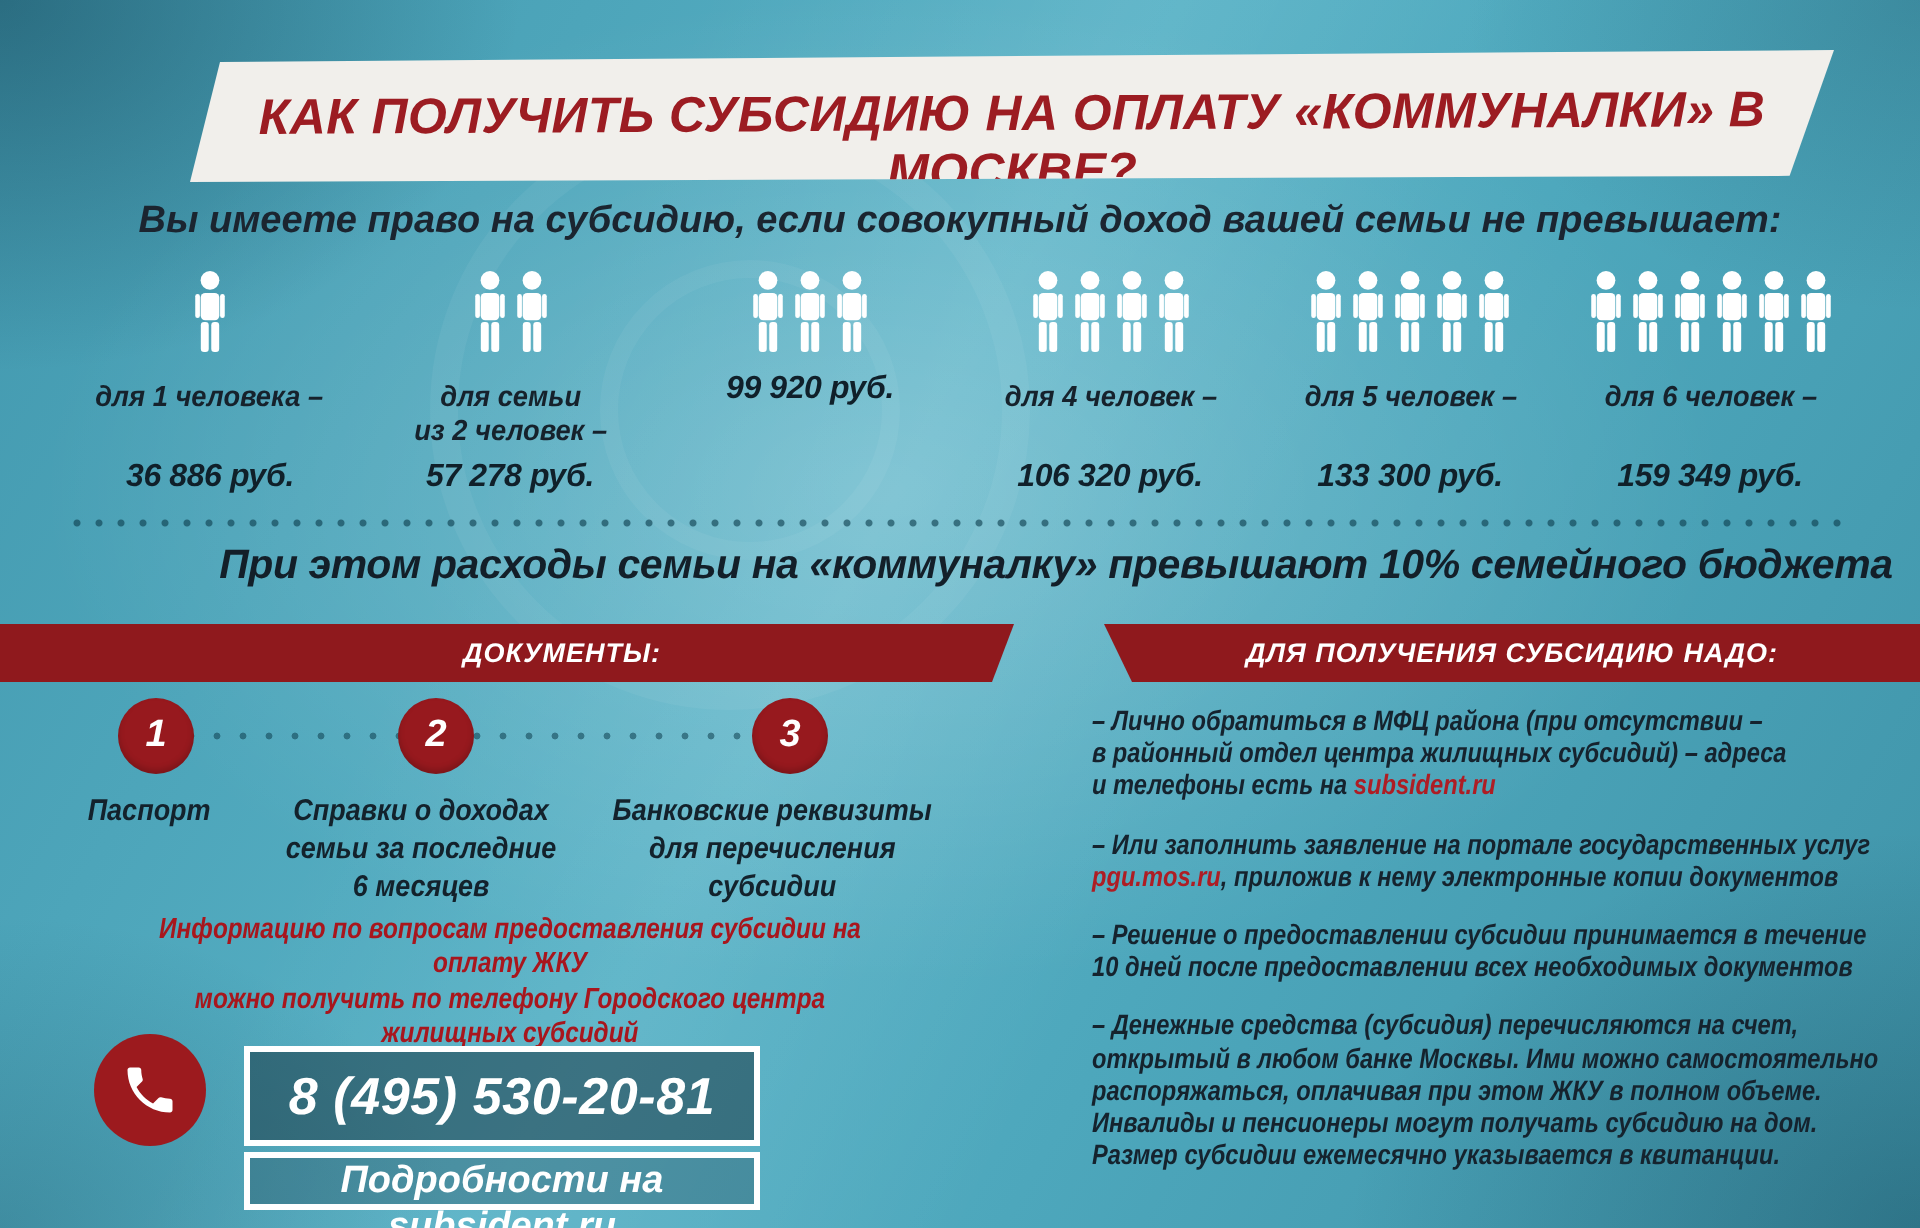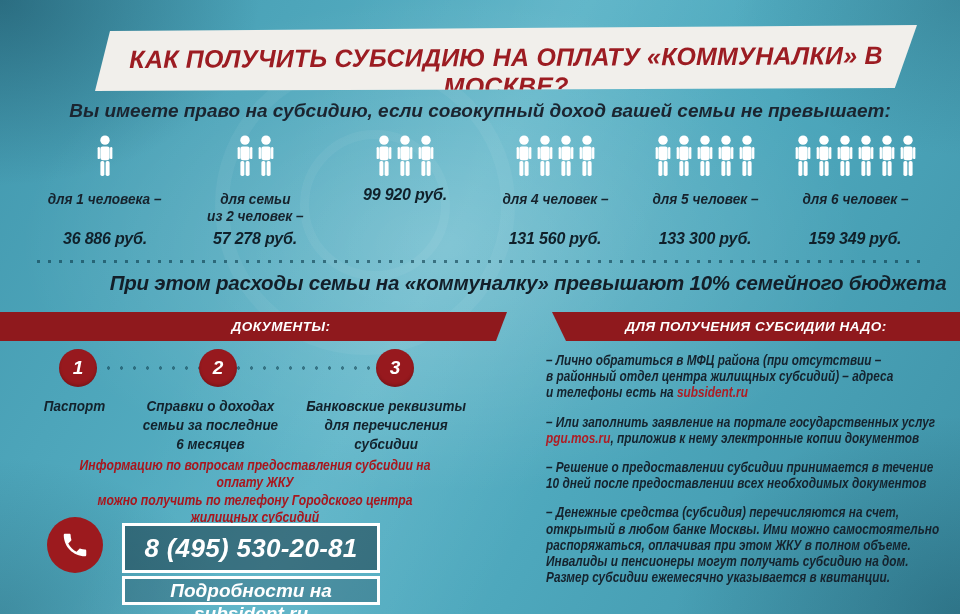--- a/index.html
+++ b/index.html
@@ -235,21 +235,21 @@
             <rect x="4.8" y="12.4" width="10.4" height="15.2" rx="2.6" fill="#fff"></rect>
             <rect x="1.8" y="13" width="2.6" height="13.4" rx="1.3" fill="#fff"></rect>
             <rect x="15.6" y="13" width="2.6" height="13.4" rx="1.3" fill="#fff"></rect>
             <rect x="4.9" y="28.6" width="4.4" height="16.6" rx="1.8" fill="#fff"></rect>
             <rect x="10.7" y="28.6" width="4.4" height="16.6" rx="1.8" fill="#fff"></rect>
           </svg>
         </div>
     <div class="inc-label-wrap">
       <div class="inc-label">для 4 человек –</div>
     </div>
-    <div class="inc-amount">131 560 руб.</div>
+    <div class="inc-amount">106 320 руб.</div>
   </div>
 
   <div class="income-col">
     <div class="persons">
           <svg viewBox="0 0 20 46" width="18" height="54" aria-hidden="true">
             <circle cx="10" cy="5.4" r="5.2" fill="#fff"></circle>
             <rect x="4.8" y="12.4" width="10.4" height="15.2" rx="2.6" fill="#fff"></rect>
             <rect x="1.8" y="13" width="2.6" height="13.4" rx="1.3" fill="#fff"></rect>
             <rect x="15.6" y="13" width="2.6" height="13.4" rx="1.3" fill="#fff"></rect>
             <rect x="4.9" y="28.6" width="4.4" height="16.6" rx="1.8" fill="#fff"></rect>
@@ -350,21 +350,21 @@
     </div>
     <div class="inc-amount">159 349 руб.</div>
   </div>
 </div>
 
   <div class="dots-sep"></div>
 
   <div class="statement">При этом расходы семьи на «коммуналку» превышают 10% семейного бюджета</div>
 
   <div class="band band-left">ДОКУМЕНТЫ:</div>
-  <div class="band band-right">ДЛЯ ПОЛУЧЕНИЯ СУБСИДИИ НАДО:</div>
+  <div class="band band-right">ДЛЯ ПОЛУЧЕНИЯ СУБСИДИЮ НАДО:</div>
 
   <div class="steps-zone" id="steps-zone">
     <div class="steps-dotline"></div>
 
   <div>
     <div class="step-circle" style="left: 29px;">1</div>
     <div class="step-label" style="left: 48px;">Паспорт</div>
   </div>
 
   <div>

